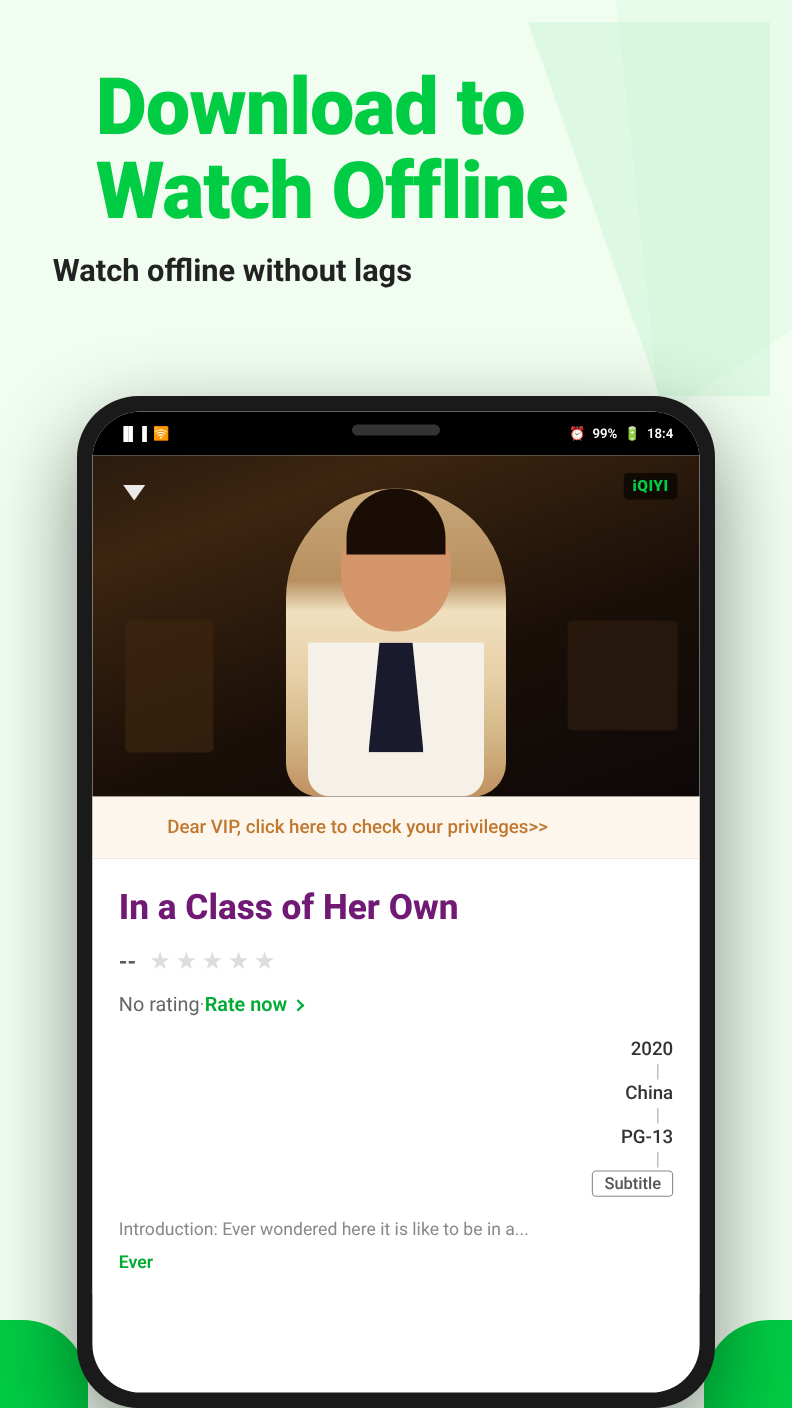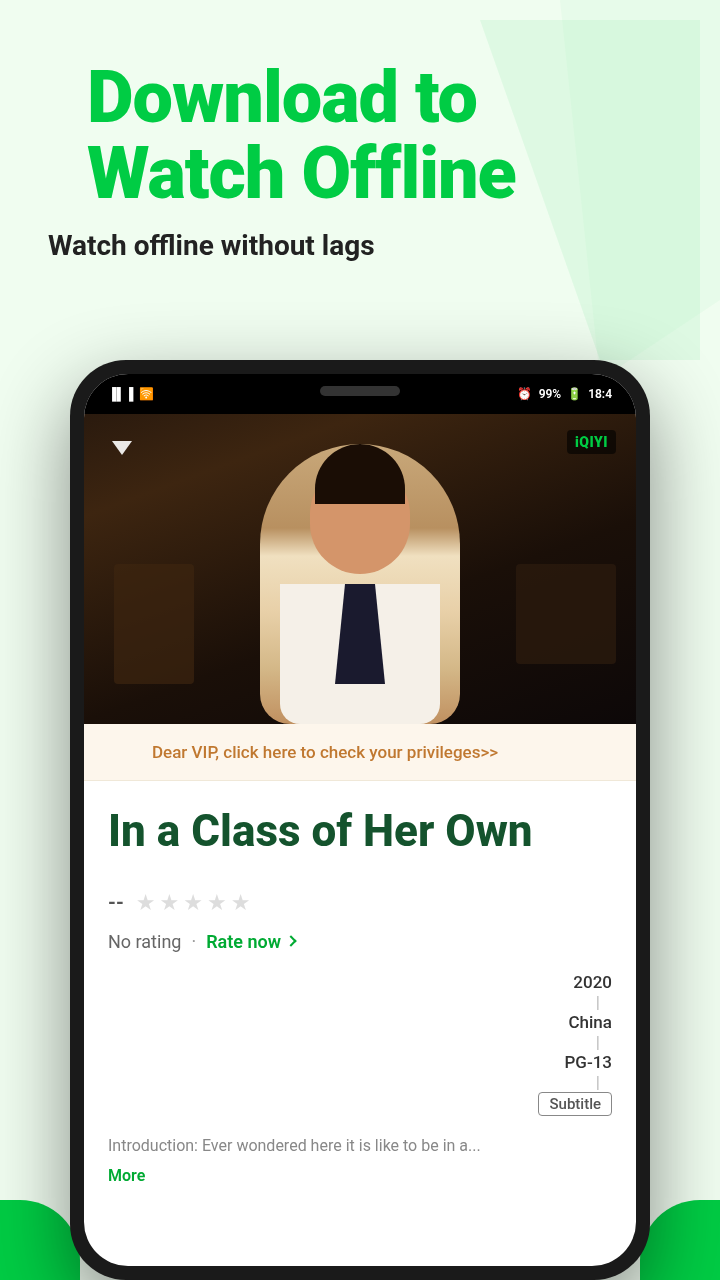--- a/index.html
+++ b/index.html
@@ -255,24 +255,24 @@
       margin-left: 44px;
     }
 
     
     .content-area {
       background: #fff;
       padding: 24px 24px 20px 24px;
     }
 
     .show-title {
-      font-size: 44px;
+      font-size: 32px;
       font-weight: 800;
-      color: #14532d;
-      margin-bottom: 32px;
+      color: #701a75;
+      margin-bottom: 18px;
       line-height: 1.2;
     }
 
     
     .rating-row {
       display: flex;
       align-items: center;
       gap: 12px;
       margin-bottom: 16px;
     }
@@ -289,21 +289,20 @@
     }
 
     .star {
       font-size: 22px;
       color: #ddd;
     }
 
     .no-rating-row {
       display: flex;
       align-items: center;
-      gap: 10px;
       margin-bottom: 20px;
     }
 
     .no-rating-text {
       font-size: 18px;
       color: #666;
     }
 
     .dot-sep {
       color: #999;
@@ -482,21 +481,21 @@
           <span class="meta-divider">|</span>
           <span class="meta-item">China</span>
           <span class="meta-divider">|</span>
           <span class="meta-item">PG-13</span>
           <span class="meta-divider">|</span>
           <span class="subtitle-badge">Subtitle</span>
         </div>
 
         
         <p class="intro-text">Introduction: Ever wondered here it is like to be in a...</p>
-        <span class="more-link">More</span>
+        <span class="more-link">Ever</span>
       </div>
 
     </div>
   </div>
 </div>
 
 <div class="corner-bl"></div>
 <div class="corner-br"></div>
 
 </body></html>

